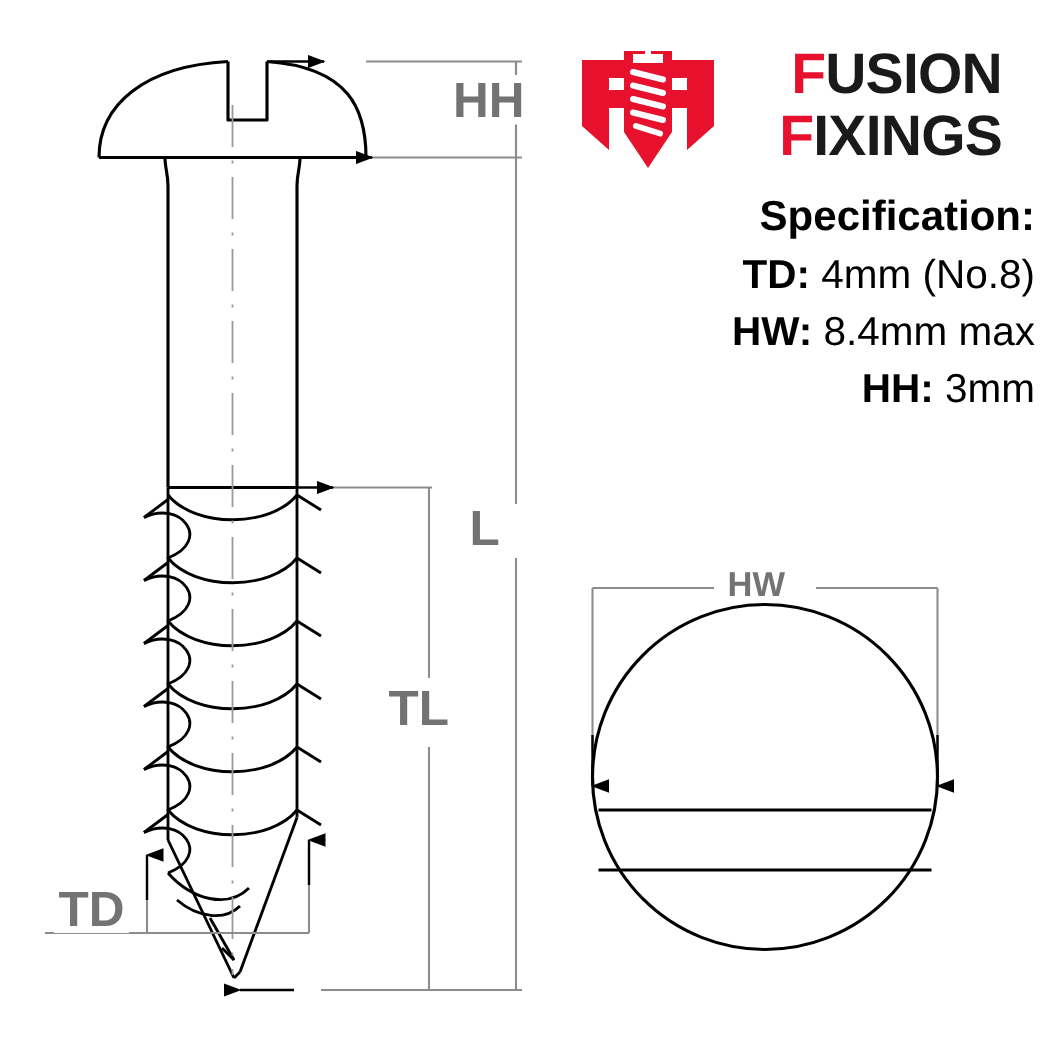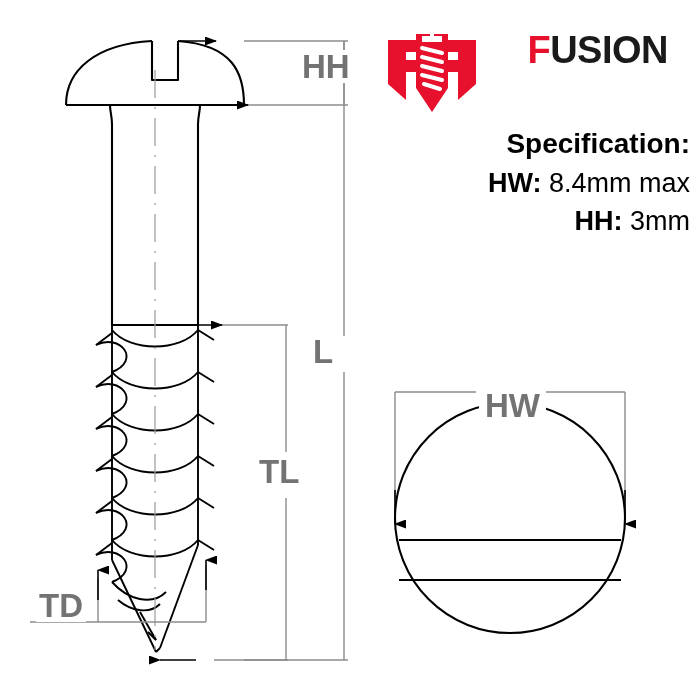--- a/index.html
+++ b/index.html
@@ -39,21 +39,21 @@
     font-weight: bold;
     color: #737373;
     line-height: 1;
     white-space: nowrap;
     background: #ffffff;
   }
   #label-hh { left: 299px; top: 50px; font-size: 33px; padding: 0 3px; }
   #label-l  { left: 309px; top: 335px; font-size: 33px; padding: 0 4px; }
   #label-tl { left: 256px; top: 455px; font-size: 33px; padding: 0 3px; }
   #label-td { left: 36px;  top: 589px; font-size: 33px; padding: 0 3px; }
-  #label-hw { left: 479px; top: 389px; font-size: 33px; padding: 0 6px; }
+  #label-hw { left: 479px; top: 378px; font-size: 23px; padding: 0 6px; }
 
   
   #logo {
     position: absolute;
     left: 386px;
     top: 26px;
     width: 280px;
     height: 92px;
     text-align: right;
   }
@@ -270,26 +270,28 @@
         <path d="M36,22 L56,27"></path>
         <path d="M36,31 L56,36"></path>
         <path d="M36,40 L56,45"></path>
         <path d="M36,49 L56,54"></path>
         <path d="M38,58 L54,63"></path>
       </g>
       <path d="M44,6 L48,6 L48,12 L44,12 Z" fill="#ffffff"></path>
     </svg>
     <div id="logo-wordmark">
       <div class="logo-line"><span class="logo-f">F</span><span class="logo-rest">USION</span></div>
+      <div class="logo-line"><span class="logo-f">F</span><span class="logo-rest">IXINGS</span></div>
     </div>
   </div>
 
   <div id="spec">
     <div id="spec-title">Specification:</div>
 
+    <div class="spec-row"><span class="spec-key">TD:</span> <span class="spec-val">4mm (No.8)</span></div>
 
 
 
     <div class="spec-row"><span class="spec-key">HW:</span> <span class="spec-val">8.4mm max</span></div>
 
     <div class="spec-row"><span class="spec-key">HH:</span> <span class="spec-val">3mm</span></div>
   </div>
 
 </div>
 

